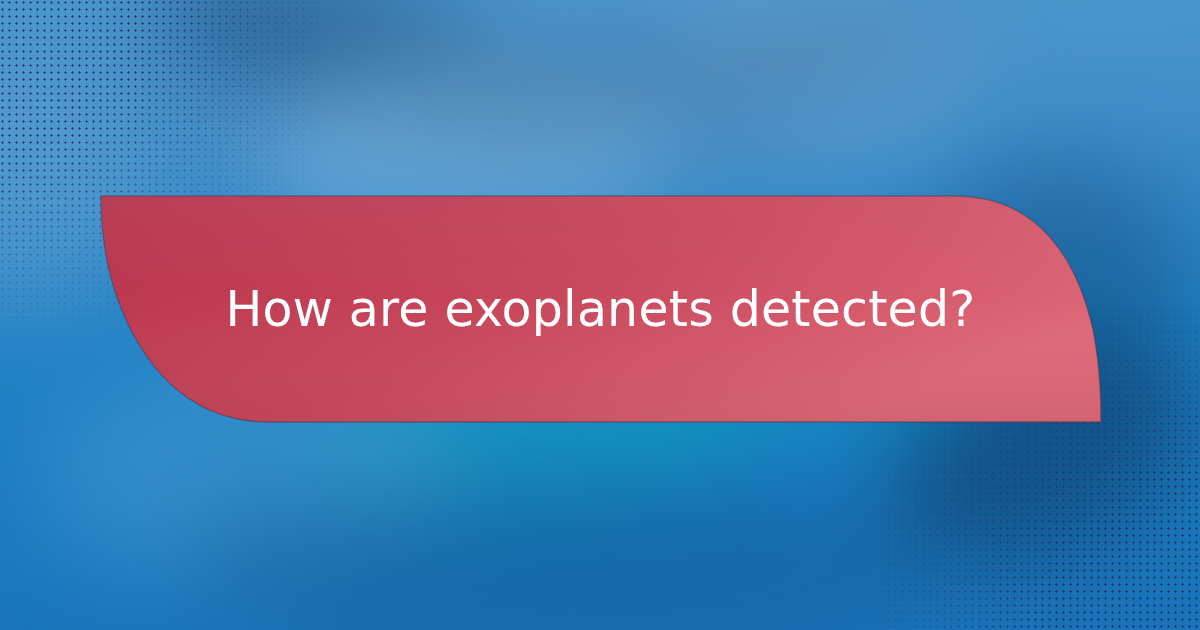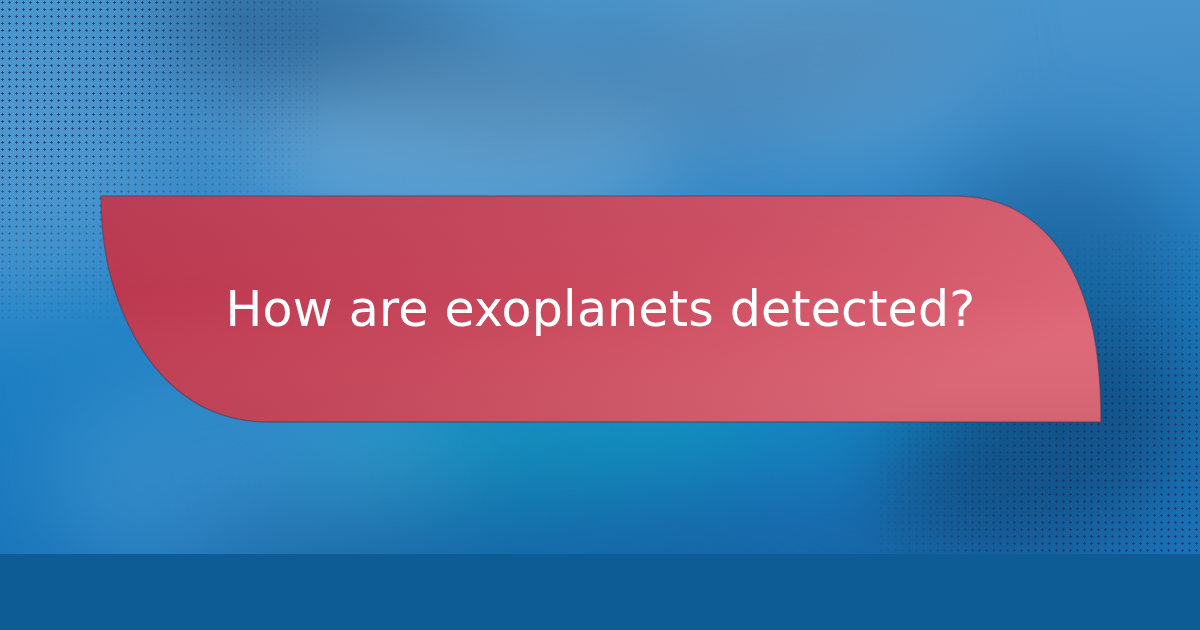--- a/index.html
+++ b/index.html
@@ -7,21 +7,21 @@
     padding: 0;
     background: #0d5c96;
   }
   body {
     font-family: "DejaVu Sans", "Liberation Sans", sans-serif;
   }
 
   .stage {
     position: relative;
     width: 1200px;
-    height: 554px;
+    height: 630px;
     overflow: hidden;
     background: #0f766e;
   }
 
   
   .bg-base {
     position: absolute;
     inset: 0;
     background:
       linear-gradient(178deg,

